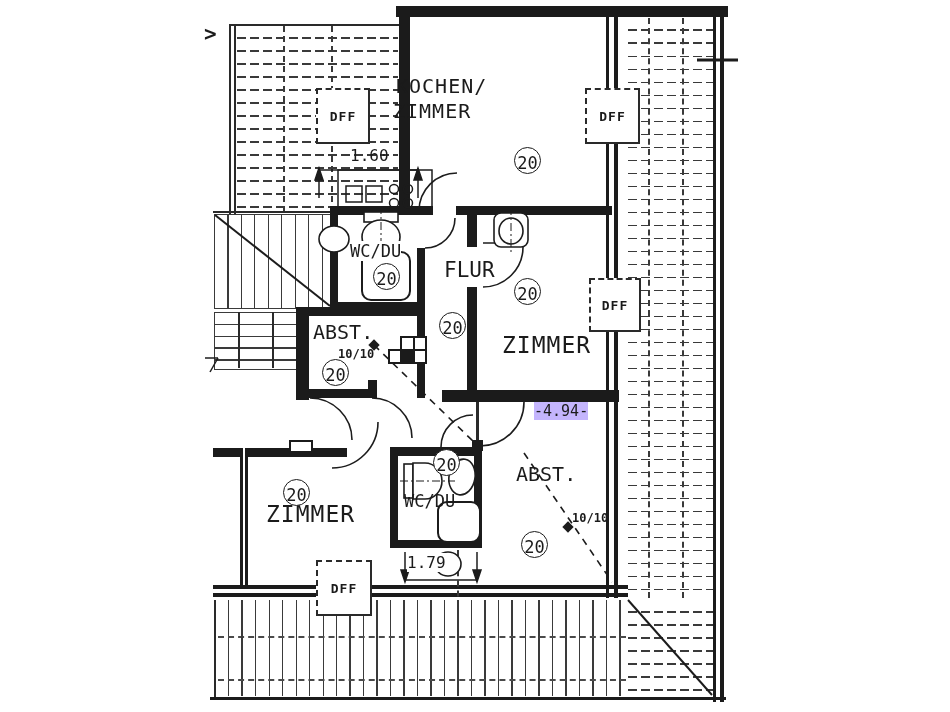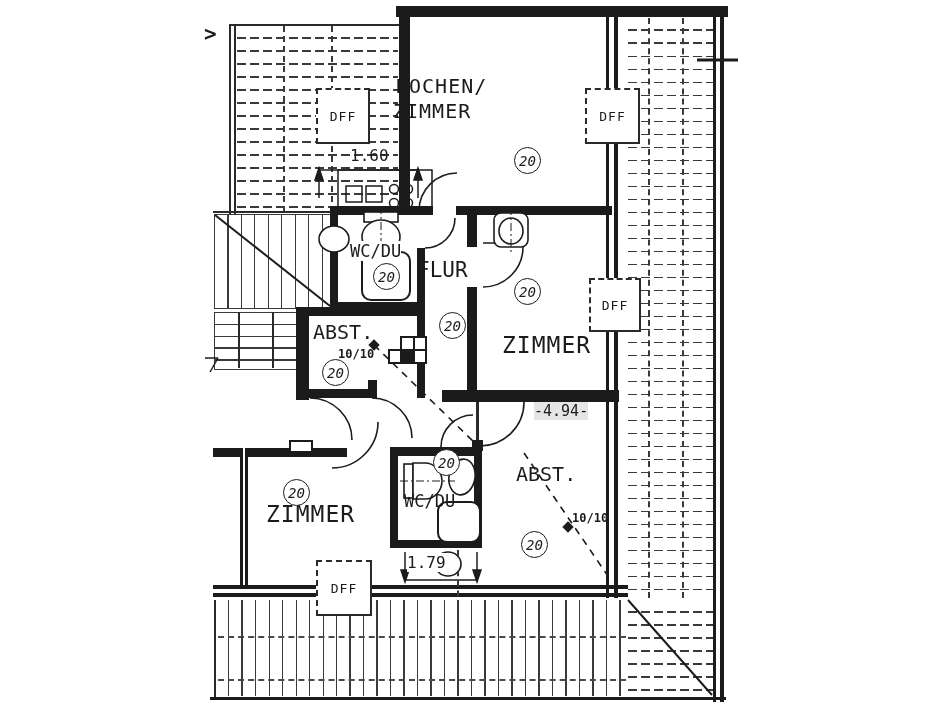--- a/index.html
+++ b/index.html
@@ -11,23 +11,23 @@
       repeating-linear-gradient(to right, rgba(255,255,255,0) 0 9px, #fff 9px 13px),
       repeating-linear-gradient(to bottom, transparent 0 11.5px, #3a3a3a 11.5px 13px);}
   .hatchV{position:absolute;background-image:
       repeating-linear-gradient(to right, transparent 0 12px, #3a3a3a 12px 13.5px);}
   .treadH{position:absolute;background-image:
       repeating-linear-gradient(to bottom, transparent 0 10.5px, #3a3a3a 10.5px 12px);}
   .vdash{position:absolute;width:0;border-left:2px dashed #3a3a3a;}
   .hdash{position:absolute;height:0;border-top:2px dashed #4a4a4a;}
   .dwallv{position:absolute;background:#fff;border-left:3px solid #1b1b1b;border-right:3px solid #1b1b1b;}
   .dff{position:absolute;background:#fff;border:2px solid #2a2a2a;border-left-style:dashed;border-top-style:dashed;
-       display:flex;align-items:center;justify-content:center;font-size:13px;font-weight:normal;letter-spacing:1px;}
+       display:flex;align-items:center;justify-content:center;font-size:13px;font-weight:bold;letter-spacing:1px;}
   .badge{position:absolute;width:25px;height:25px;border-radius:50%;border:1.6px solid #1b1b1b;background:#fff;
-       display:flex;align-items:center;justify-content:center;font-size:14px;font-style:italic;}
+       display:flex;align-items:flex-end;justify-content:center;font-size:17px;}
   .lab{position:absolute;white-space:nowrap;}
   svg.ov{position:absolute;left:0;top:0;pointer-events:none;}
 </style>
 </head>
 <body>
 
 <div id="canvas">
 
   <div class="hatchH" style="left:237px;top:26px;width:161px;height:186px;"></div>
   <div class="vdash" style="left:283px;top:26px;height:186px;"></div>
@@ -175,34 +175,34 @@
       <line x1="405" y1="580" x2="477" y2="580"></line>
       <line x1="405" y1="552" x2="405" y2="580"></line>
       <line x1="477" y1="552" x2="477" y2="580"></line>
       <polygon points="405,582 401,570 409,570"></polygon>
       <polygon points="477,582 473,570 481,570"></polygon>
     </g>
   </svg>
 
   <div class="lab" style="left:396px;top:74px;font-size:20px;letter-spacing:1px;">KOCHEN/</div>
   <div class="lab" style="left:393px;top:99px;font-size:20px;letter-spacing:1px;">ZIMMER</div>
-  <div class="lab" style="left:417px;top:258px;font-size:21px;">FLUR</div>
+  <div class="lab" style="left:444px;top:258px;font-size:21px;">FLUR</div>
   <div class="lab" style="left:502px;top:332px;font-size:23px;letter-spacing:1px;">ZIMMER</div>
   <div class="lab" style="left:266px;top:501px;font-size:23px;letter-spacing:1px;">ZIMMER</div>
   <div class="lab" style="left:313px;top:320px;font-size:20px;">ABST.</div>
   <div class="lab" style="left:516px;top:462px;font-size:20px;">ABST.</div>
   <div class="lab" style="left:350px;top:241px;font-size:17px;background:#fff;">WC/DU</div>
   <div class="lab" style="left:404px;top:491px;font-size:17px;">WC/DU</div>
 
   <div class="lab" style="left:338px;top:347px;font-size:12px;font-weight:bold;">10/10</div>
   <div class="lab" style="left:572px;top:511px;font-size:12px;font-weight:bold;">10/10</div>
 
   <div class="lab" style="left:350px;top:146px;font-size:16px;">1.60</div>
   <div class="lab" style="left:407px;top:553px;font-size:16px;background:#fff;">1.79</div>
-  <div class="lab" style="left:534px;top:402px;font-size:15px;background:#e5e5e5;">-4.94-</div>
+  <div class="lab" style="left:534px;top:402px;font-size:15px;background:#c4b5fd;">-4.94-</div>
 
   <div class="lab" style="left:204px;top:22px;font-size:21px;font-weight:bold;">&gt;</div>
 
   <div style="position:absolute;left:388px;top:336px;width:37px;height:26px;">
     <div style="position:absolute;left:12px;top:0;width:11px;height:11px;border:2px solid #1b1b1b;background:#fff;"></div>
     <div style="position:absolute;left:25px;top:0;width:10px;height:11px;border:2px solid #1b1b1b;background:#fff;"></div>
     <div style="position:absolute;left:0;top:13px;width:10px;height:11px;border:2px solid #1b1b1b;background:#fff;"></div>
     <div style="position:absolute;left:12px;top:13px;width:11px;height:11px;border:2px solid #1b1b1b;background:#1b1b1b;"></div>
     <div style="position:absolute;left:25px;top:13px;width:10px;height:11px;border:2px solid #1b1b1b;background:#fff;"></div>
   </div>

